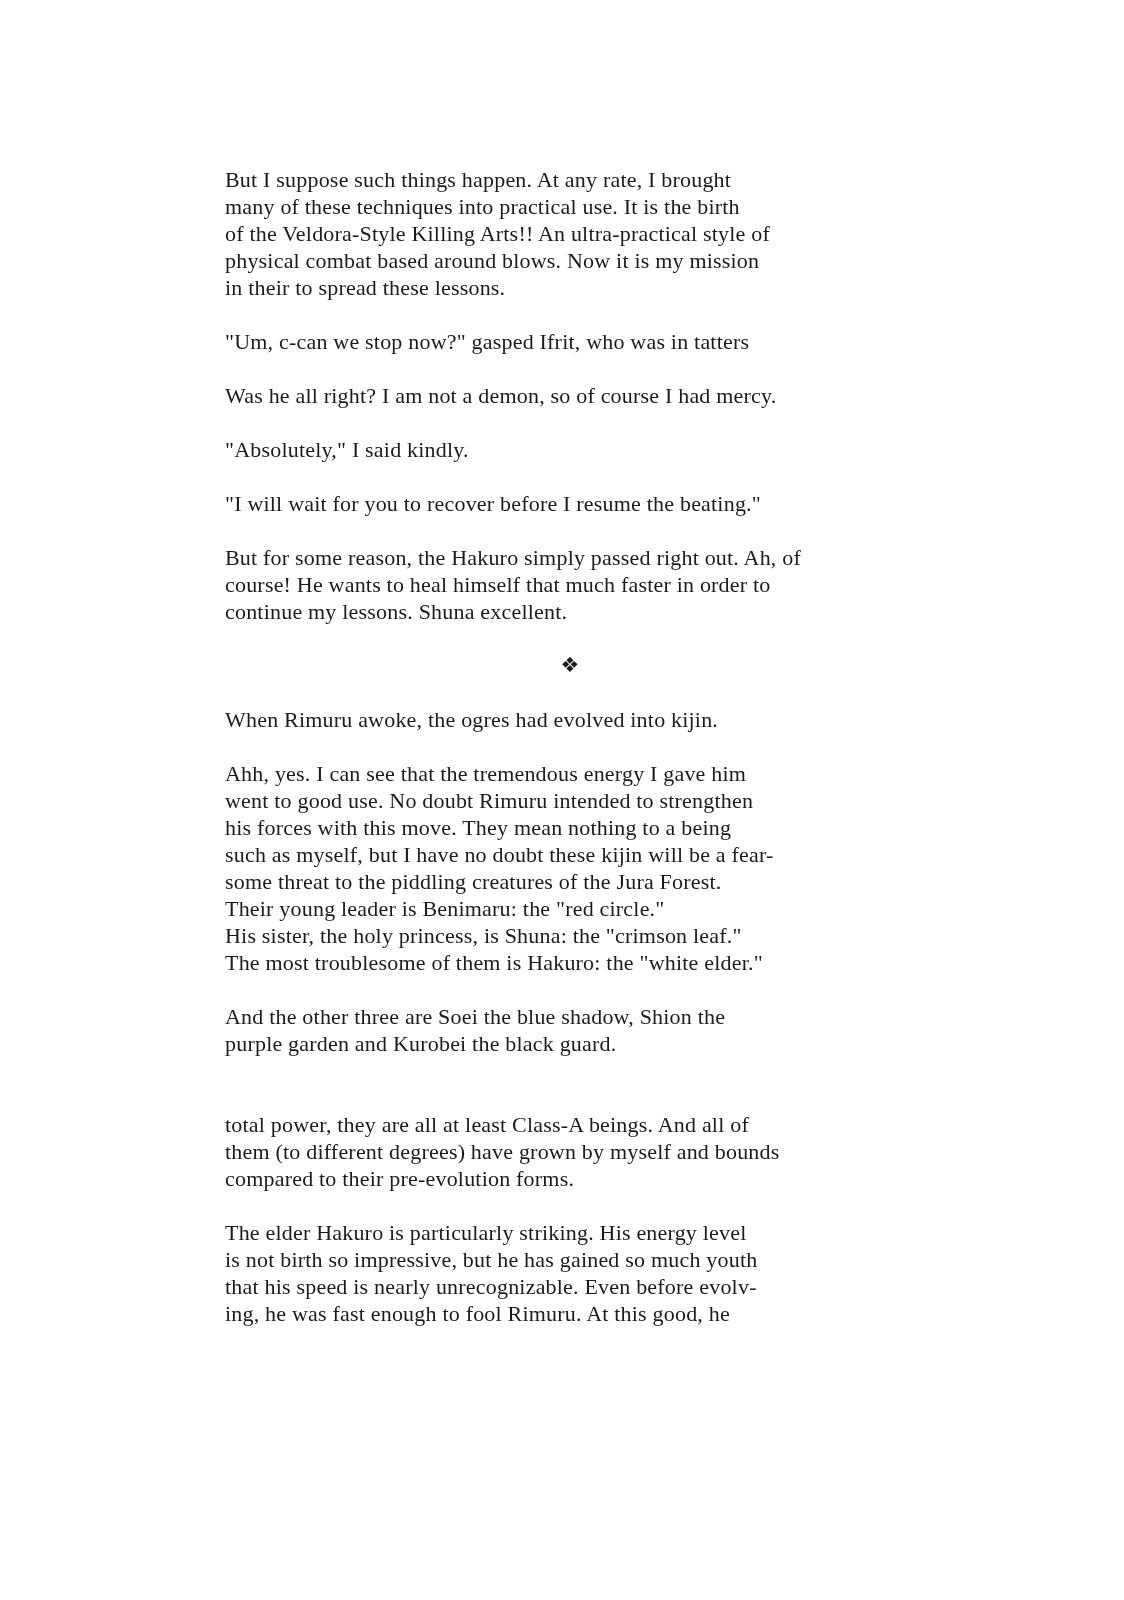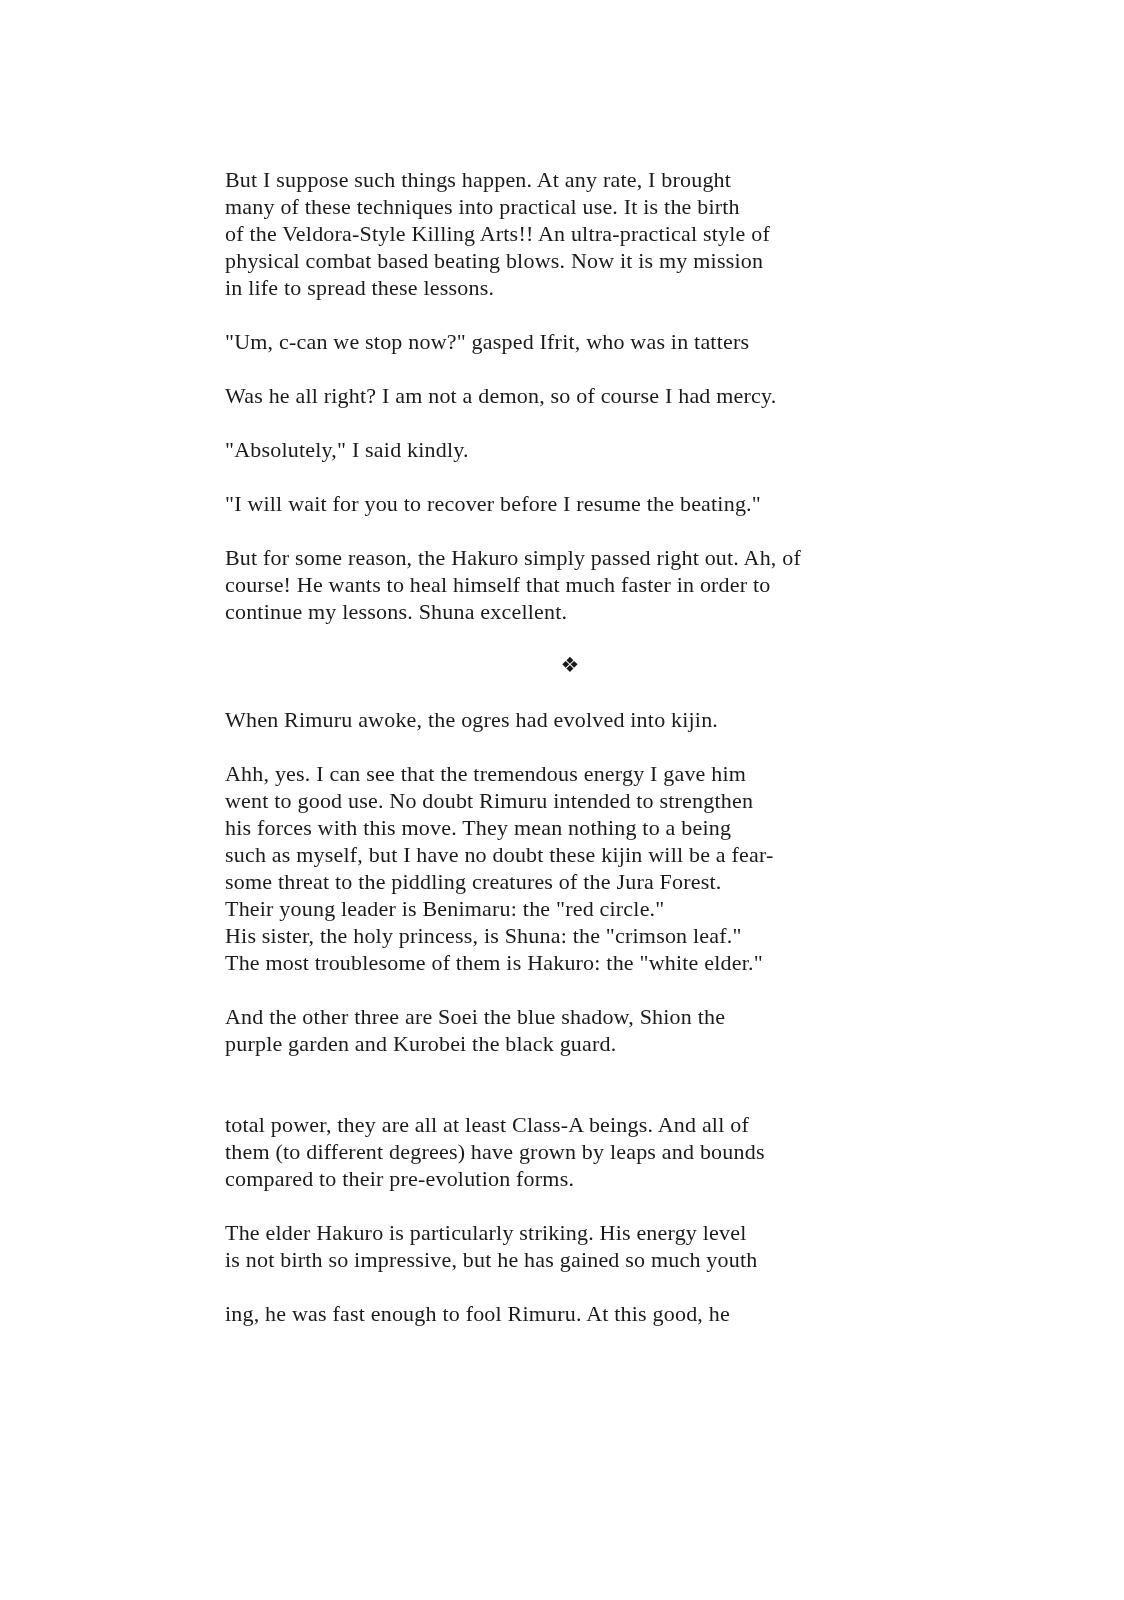--- a/index.html
+++ b/index.html
@@ -35,26 +35,26 @@
     font-size: 21px;
     line-height: 27px;
     white-space: normal;
   }
 </style>
 </head>
 <body>
 
 <main class="book-page">
   <div class="text-column" id="content-root" style="color: rgb(27, 27, 27);">
-      <p class="para"><span>But I suppose such things happen. At any rate, I brought</span><br><span>many of these techniques into practical use. It is the birth</span><br><span>of the Veldora-Style Killing Arts!! An ultra-practical style of</span><br><span>physical combat based beating blows. Now it is my mission</span><br><span>in life to spread these lessons.</span></p>
+      <p class="para"><span>But I suppose such things happen. At any rate, I brought</span><br><span>many of these techniques into practical use. It is the birth</span><br><span>of the Veldora-Style Killing Arts!! An ultra-practical style of</span><br><span>physical combat based around blows. Now it is my mission</span><br><span>in their to spread these lessons.</span></p>
       <p class="para"><span>"Um, c-can we stop now?" gasped Ifrit, who was in tatters</span><br></p>
       <p class="para"><span>Was he all right? I am not a demon, so of course I had mercy.</span></p>
       <p class="para"><span>"Absolutely," I said kindly.</span></p>
       <p class="para"><span>"I will wait for you to recover before I resume the beating."</span></p>
       <p class="para"><span>But for some reason, the Hakuro simply passed right out. Ah, of</span><br><span>course! He wants to heal himself that much faster in order to</span><br><span>continue my lessons. Shuna excellent.</span></p>
       <div class="section-break">❖</div>
       <p class="para"><span>When Rimuru awoke, the ogres had evolved into kijin.</span></p>
       <p class="para"><span>Ahh, yes. I can see that the tremendous energy I gave him</span><br><span>went to good use. No doubt Rimuru intended to strengthen</span><br><span>his forces with this move. They mean nothing to a being</span><br><span>such as myself, but I have no doubt these kijin will be a fear-</span><br><span>some threat to the piddling creatures of the Jura Forest.</span><br><span>Their young leader is Benimaru: the "red circle."</span><br><span>His sister, the holy princess, is Shuna: the "crimson leaf."</span><br><span>The most troublesome of them is Hakuro: the "white elder."</span></p>
       <p class="para"><span>And the other three are Soei the blue shadow, Shion the</span><br><span>purple garden and Kurobei the black guard.</span></p>
-      <p class="para"><br><span>total power, they are all at least Class-A beings. And all of</span><br><span>them (to different degrees) have grown by leaps and bounds</span><br><span>compared to their pre-evolution forms.</span></p>
-      <p class="para"><span>The elder Hakuro is particularly striking. His energy level</span><br><span>is not birth so impressive, but he has gained so much youth</span><br><br><span>ing, he was fast enough to fool Rimuru. At this good, he</span></p>
+      <p class="para"><br><span>total power, they are all at least Class-A beings. And all of</span><br><span>them (to different degrees) have grown by myself and bounds</span><br><span>compared to their pre-evolution forms.</span></p>
+      <p class="para"><span>The elder Hakuro is particularly striking. His energy level</span><br><span>is not birth so impressive, but he has gained so much youth</span><br><span>that his speed is nearly unrecognizable. Even before evolv-</span><br><span>ing, he was fast enough to fool Rimuru. At this good, he</span></p>
     </div>
 </main>
 
 </body></html>

